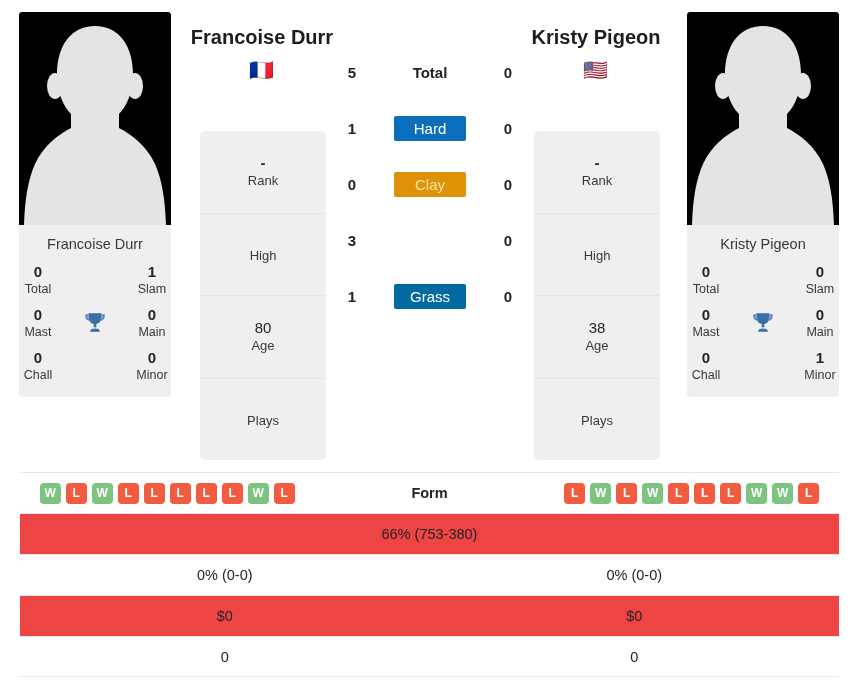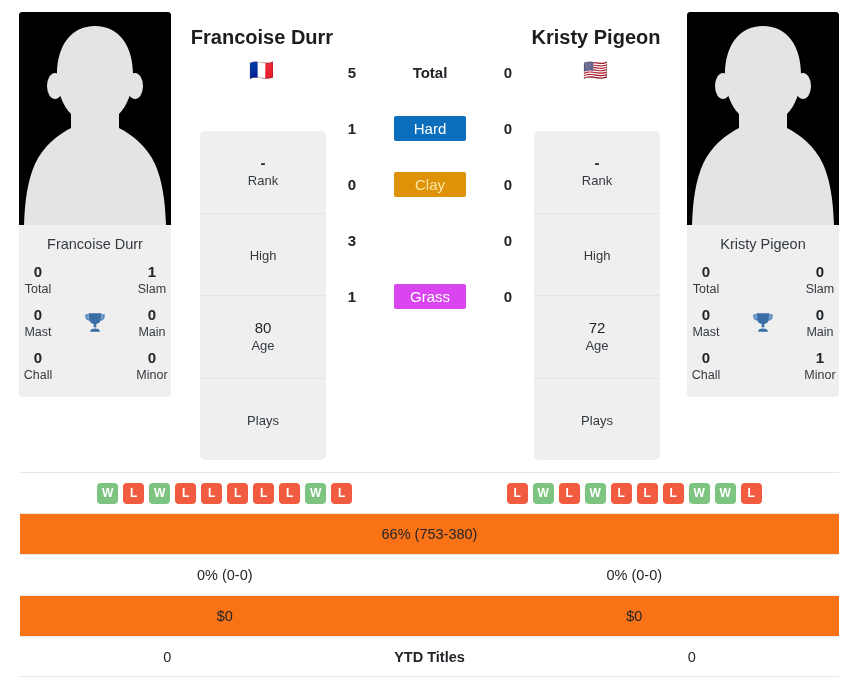--- a/index.html
+++ b/index.html
@@ -105,21 +105,21 @@
   }
   .surf-badge.plain { color: #212529; font-weight: bold; background: transparent; }
 
   
   .cmp-table { position: absolute; left: 20px; top: 472px; width: 819px; }
   .cmp-row {
     display: flex; align-items: center;
     height: 41px;
     border-top: 1px solid #e7e7e7;
   }
-  .cmp-row.striped { background: #f97316; }
+  .cmp-row.striped { background: #ef4444; }
   .cmp-row:last-child { border-bottom: 1px solid #e7e7e7; }
   .cmp-left, .cmp-right {
     flex: 1; text-align: center;
     font-size: 14.5px; color: #212529;
   }
   .cmp-mid {
     width: 230px; text-align: center;
     font-size: 14.5px; font-weight: bold; color: #212529;
   }
 
@@ -265,21 +265,21 @@
     <div class="stat-box right">
       <div class="sb-row">
         <div class="sb-val dash">-</div>
         <div class="sb-lab">Rank</div>
       </div>
       <div class="sb-row">
         <div class="sb-val"></div>
         <div class="sb-lab">High</div>
       </div>
       <div class="sb-row">
-        <div class="sb-val">72</div>
+        <div class="sb-val">38</div>
         <div class="sb-lab">Age</div>
       </div>
       <div class="sb-row">
         <div class="sb-val"></div>
         <div class="sb-lab">Plays</div>
       </div>
     </div>
 
     <div class="surfaces">
       <div class="surf-row">
@@ -303,21 +303,21 @@
         </div>
         <div class="surf-num">0</div>
       </div>
       <div class="surf-row">
         <div class="surf-num">3</div>
         <div class="surf-num">0</div>
       </div>
       <div class="surf-row">
         <div class="surf-num">1</div>
         <div class="surf-mid">
-          <span class="surf-badge" id="badge-grass" style="background: #d946ef;">Grass</span>
+          <span class="surf-badge" id="badge-grass" style="background: #0369a1;">Grass</span>
         </div>
         <div class="surf-num">0</div>
       </div>
     </div>
   </div>
 
   <div class="cmp-table">
 
     <div class="cmp-row">
       <div class="cmp-left">
@@ -327,20 +327,21 @@
             <div class="form-chip" style="background: rgb(124, 196, 127);">W</div>
             <div class="form-chip" style="background: rgb(241, 91, 64);">L</div>
             <div class="form-chip" style="background: rgb(241, 91, 64);">L</div>
             <div class="form-chip" style="background: rgb(241, 91, 64);">L</div>
             <div class="form-chip" style="background: rgb(241, 91, 64);">L</div>
             <div class="form-chip" style="background: rgb(241, 91, 64);">L</div>
             <div class="form-chip" style="background: rgb(124, 196, 127);">W</div>
             <div class="form-chip" style="background: rgb(241, 91, 64);">L</div>
           </div>
       </div>
+      <div class="cmp-mid">Form</div>
       <div class="cmp-right">
         <div class="form-strip" id="form-right">
             <div class="form-chip" style="background: rgb(241, 91, 64);">L</div>
             <div class="form-chip" style="background: rgb(124, 196, 127);">W</div>
             <div class="form-chip" style="background: rgb(241, 91, 64);">L</div>
             <div class="form-chip" style="background: rgb(124, 196, 127);">W</div>
             <div class="form-chip" style="background: rgb(241, 91, 64);">L</div>
             <div class="form-chip" style="background: rgb(241, 91, 64);">L</div>
             <div class="form-chip" style="background: rgb(241, 91, 64);">L</div>
             <div class="form-chip" style="background: rgb(124, 196, 127);">W</div>
@@ -359,17 +360,16 @@
       <div class="cmp-right">0% (0-0)</div>
     </div>
 
     <div class="cmp-row striped">
       <div class="cmp-left">$0</div>
       <div class="cmp-right">$0</div>
     </div>
 
     <div class="cmp-row">
       <div class="cmp-left">0</div>
-      <div class="cmp-mid">YTD Titles</div>
       <div class="cmp-right">0</div>
     </div>
   </div>
 </div>
 
 </body></html>

